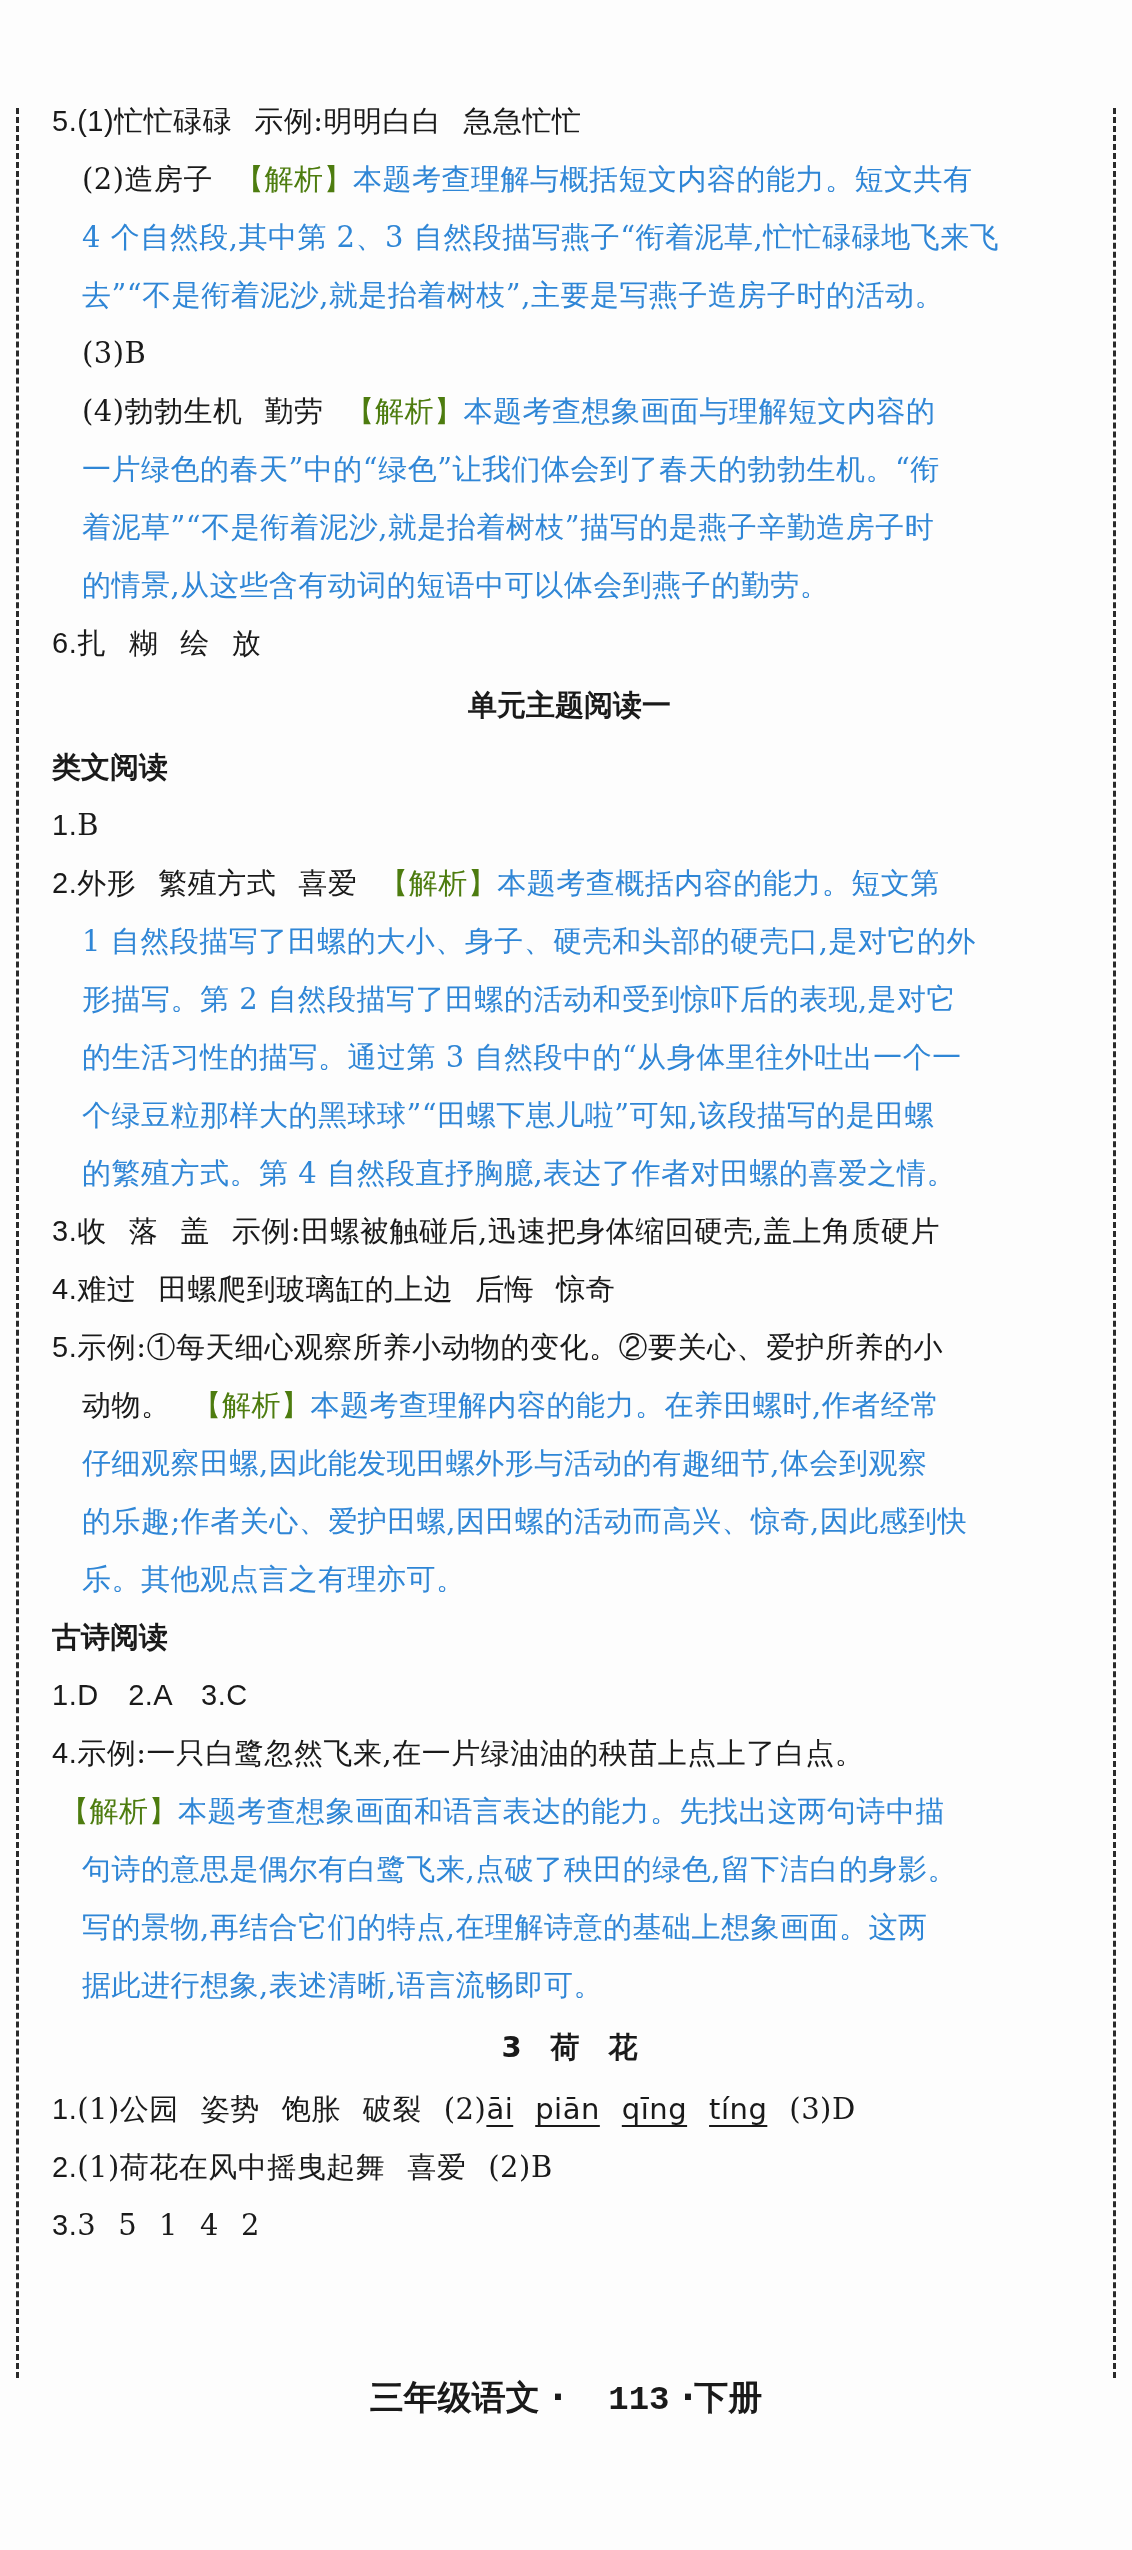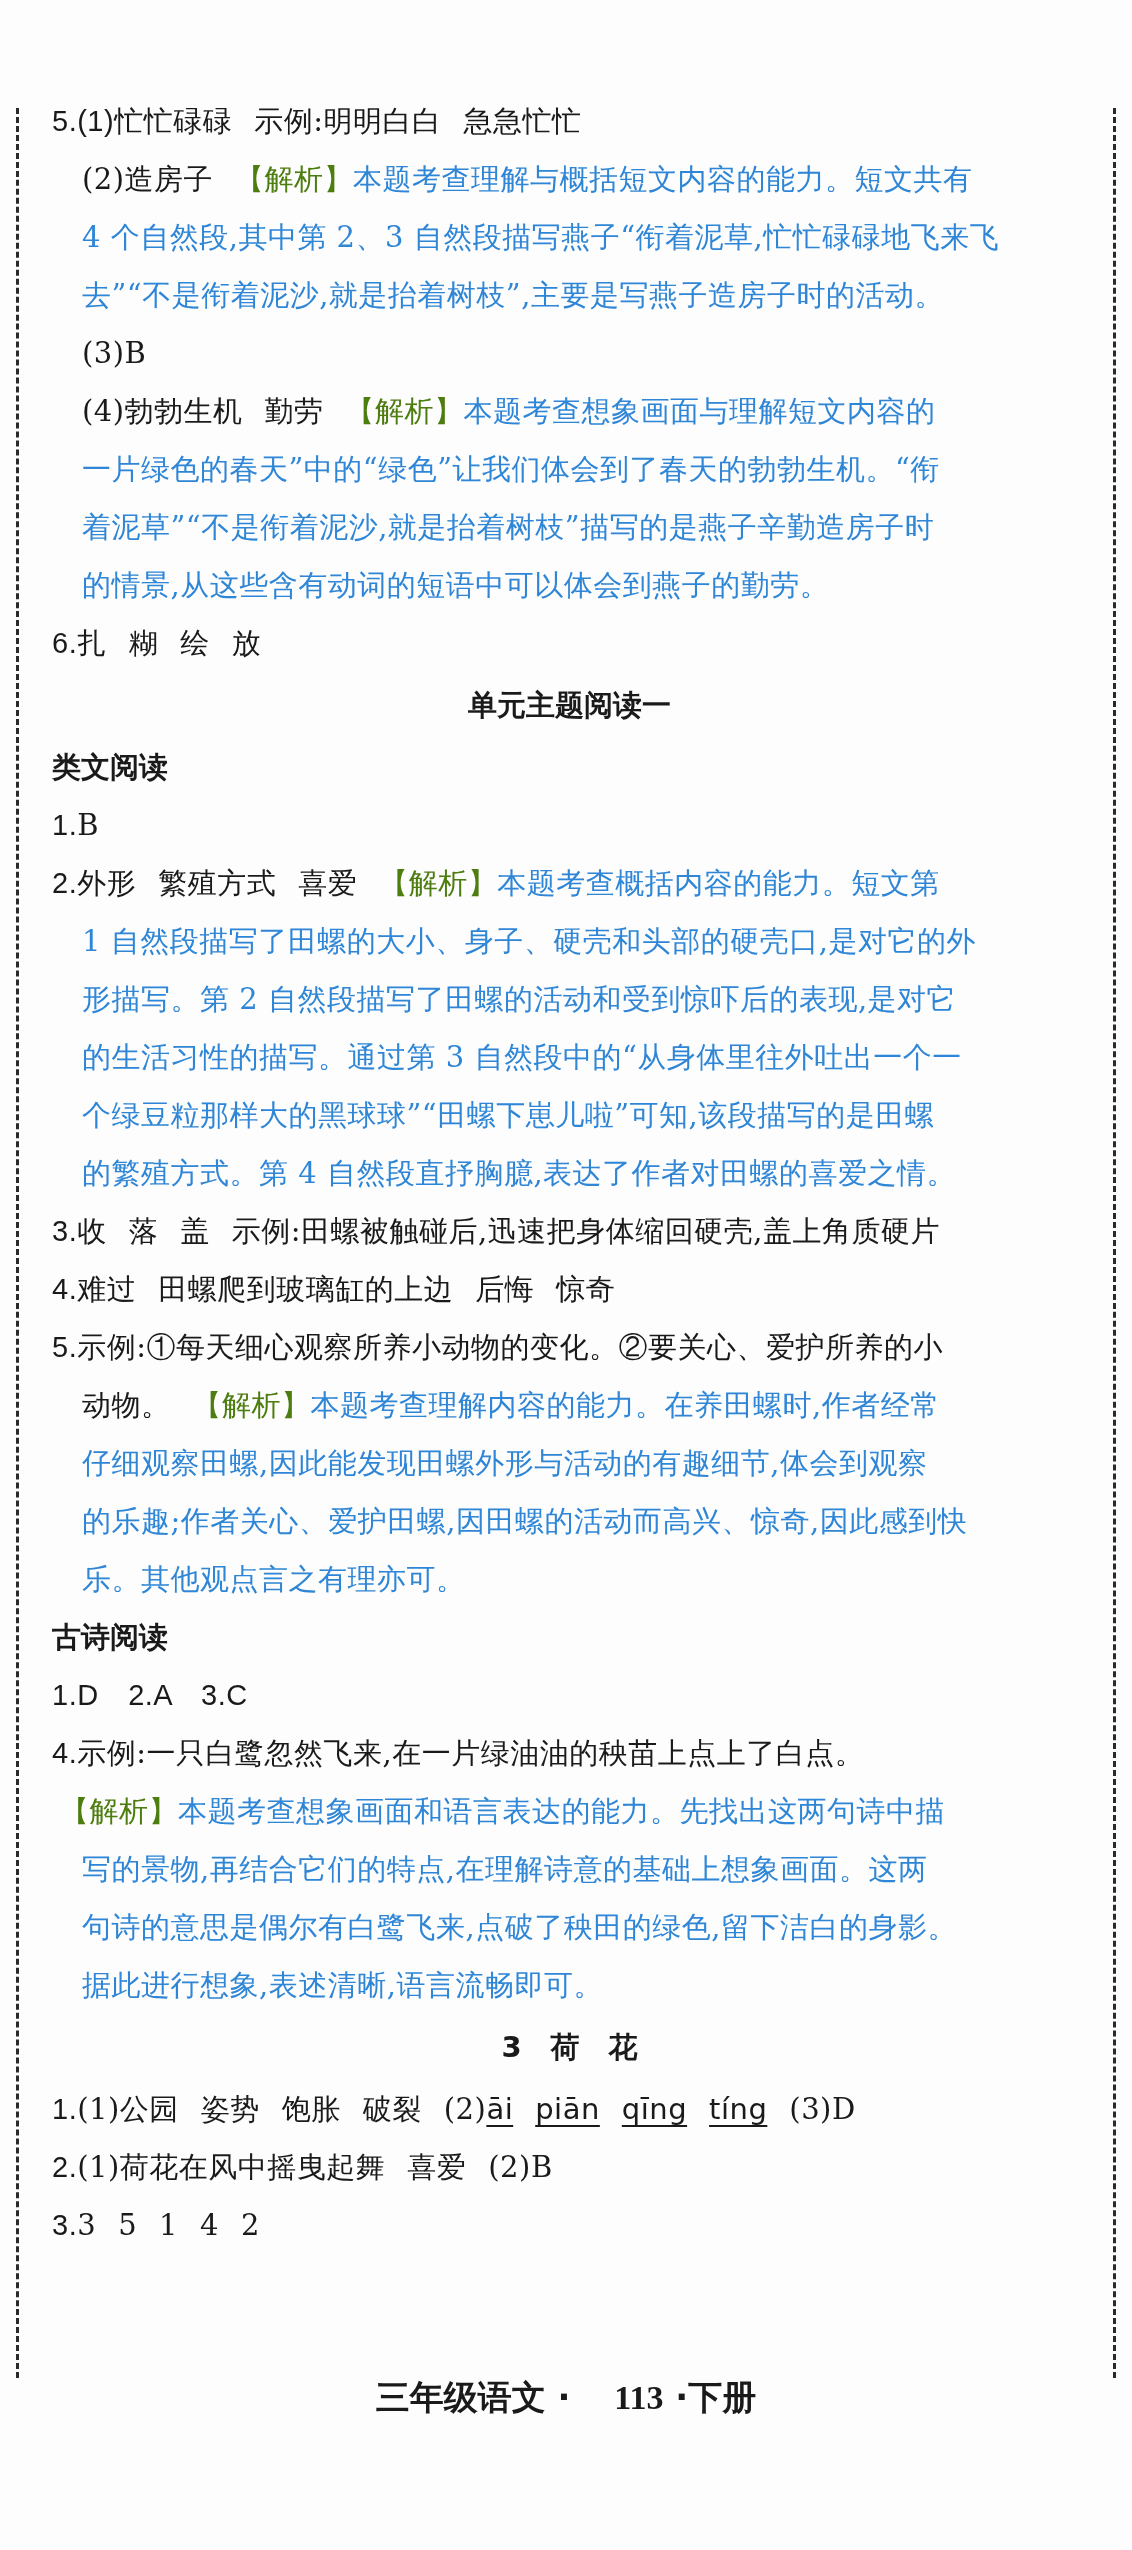--- a/index.html
+++ b/index.html
@@ -13,21 +13,21 @@
   .num { font-family: "Liberation Sans", "DejaVu Sans", sans-serif; }
   .blue { color: #2f86d6; }
   .tag { color: #4d7c0f; font-family: "DejaVu Sans", sans-serif; font-weight: normal; }
   .gap { display: inline-block; width: 22px; }
   .heading { text-align: center; font-family: "DejaVu Sans", sans-serif; font-weight: bold;
              font-size: 29px; line-height: 66px; }
   .subhead { font-family: "DejaVu Sans", sans-serif; font-weight: bold; font-size: 29px; line-height: 58px; }
   .py { font-family: "DejaVu Sans", sans-serif; text-decoration: underline; text-underline-offset: 6px; }
   .footer { position: absolute; top: 2375px; left: 0; width: 1132px; text-align: center;
             font-family: "DejaVu Sans", sans-serif; font-weight: bold; font-size: 34px; }
-  .footer .pg { font-family: Liberation Serif, serif; margin-left: 32px; }
+  .footer .pg { font-family: Liberation Mono, monospace; margin-left: 32px; }
 </style>
 </head>
 <body>
 
 <div class="frame"></div>
 
 <div class="content">
 
   <div class="line">
     <span class="num">5.(1)</span><span>忙忙碌碌</span><span class="gap"></span><span>示例:明明白白</span><span class="gap"></span><span>急急忙忙</span>
@@ -81,22 +81,22 @@
   <div class="line indent blue">乐。其他观点言之有理亦可。</div>
 
   <div class="subhead">古诗阅读</div>
   <div class="line num">1.D　2.A　3.C</div>
   <div class="line">
     <span class="num">4.</span><span>示例:一只白鹭忽然飞来,在一片绿油油的秧苗上点上了白点。</span>
   </div>
   <div class="line" style="padding-left:8px;">
     <span class="tag">【解析】</span><span class="blue">本题考查想象画面和语言表达的能力。先找出这两句诗中描</span>
   </div>
+  <div class="line indent blue">句诗的意思是偶尔有白鹭飞来,点破了秧田的绿色,留下洁白的身影。</div>
   <div class="line indent blue">写的景物,再结合它们的特点,在理解诗意的基础上想象画面。这两</div>
-  <div class="line indent blue">句诗的意思是偶尔有白鹭飞来,点破了秧田的绿色,留下洁白的身影。</div>
   <div class="line indent blue">据此进行想象,表述清晰,语言流畅即可。</div>
 
   <div class="heading">3　荷　花</div>
   <div class="line">
     <span class="num">1.</span><span>(1)</span><span>公园</span><span class="gap"></span><span>姿势</span><span class="gap"></span><span>饱胀</span><span class="gap"></span><span>破裂</span><span class="gap"></span><span>(2)</span><span class="py">āi</span><span class="gap"></span><span class="py">piān</span><span class="gap"></span><span class="py">qīng</span><span class="gap"></span><span class="py">tíng</span><span class="gap"></span><span>(3)</span><span>D</span>
   </div>
   <div class="line">
     <span class="num">2.</span><span>(1)</span><span>荷花在风中摇曳起舞</span><span class="gap"></span><span>喜爱</span><span class="gap"></span><span>(2)</span><span>B</span>
   </div>
   <div class="line">

